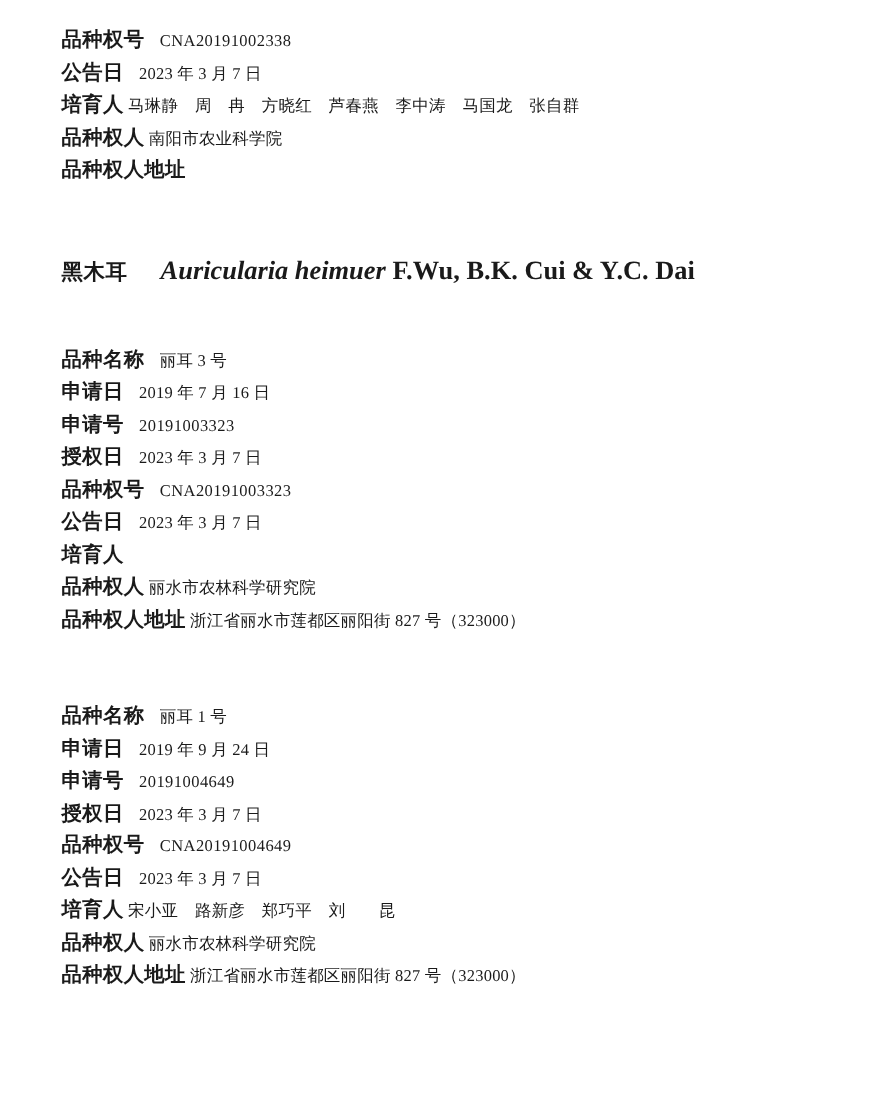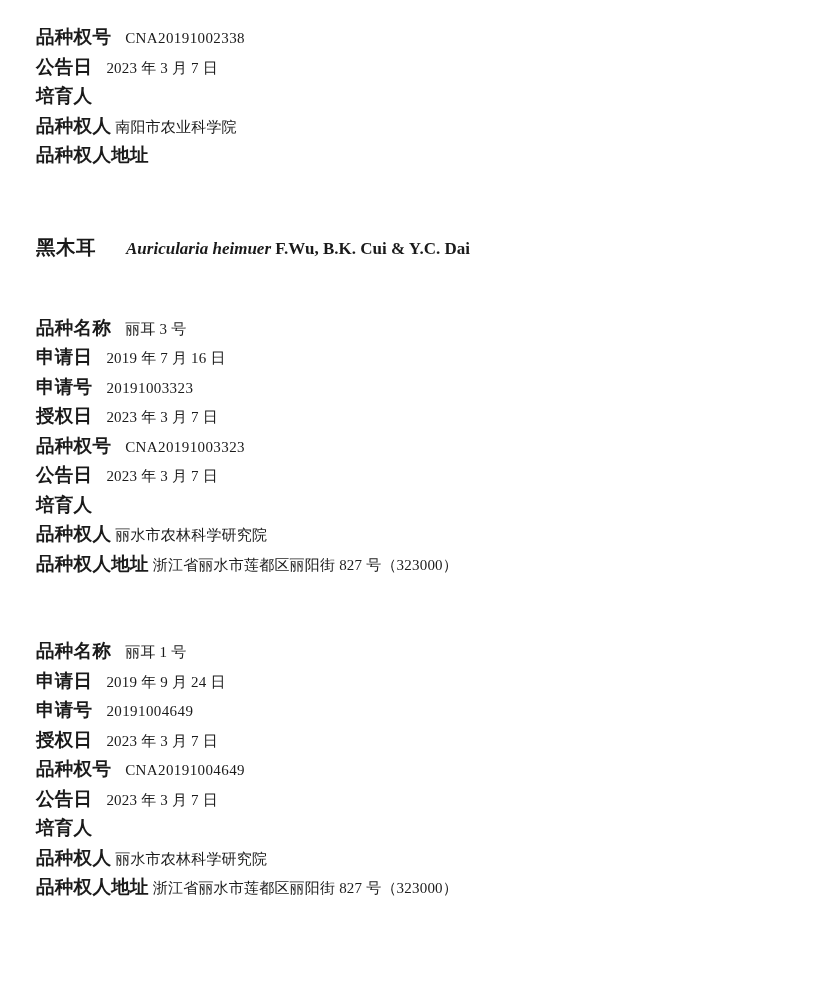--- a/index.html
+++ b/index.html
@@ -11,21 +11,21 @@
     width: 813px;
     height: 1005px;
     font-family: "Liberation Serif", "DejaVu Serif", serif;
     color: #1a1a1a;
     overflow: hidden;
   }
   .page {
     width: 813px;
     height: 711px;
     box-sizing: border-box;
-    padding: 28px 40px 10px 36px;
+    padding: 28px 40px 10px 56px;
     position: relative;
   }
   .entry {
     margin: 0;
   }
   .spacer-lg { height: 58px; }
   .spacer-md { height: 54px; }
 
   .species-head {
     display: flex;
@@ -34,21 +34,21 @@
     font-size: 19px;
   }
   .species-cn {
     font-weight: bold;
     font-size: 19.5px;
     letter-spacing: 0.5px;
     margin-right: 30px;
   }
   .species-latin {
     font-weight: bold;
-    font-size: 17px;
+    font-size: 24px;
   }
   .species-latin .ital {
     font-style: italic;
   }
 
   .field {
     display: flex;
     align-items: baseline;
     line-height: 1.0;
     margin-bottom: 11px;
@@ -81,20 +81,21 @@
     <div class="field">
       <span class="f-label f-gap-wide">品种权号</span>
       <span class="f-value num">CNA20191002338</span>
     </div>
     <div class="field">
       <span class="f-label f-gap-wide">公告日</span>
       <span class="f-value">2023 年 3 月 7 日</span>
     </div>
     <div class="field">
       <span class="f-label f-gap-narrow">培育人</span>
+      <span class="f-value">马琳静　周　冉　方晓红　芦春燕　李中涛　马国龙　张自群</span>
     </div>
     <div class="field">
       <span class="f-label f-gap-narrow">品种权人</span>
       <span class="f-value">南阳市农业科学院</span>
     </div>
     <div class="field">
       <span class="f-label f-gap-narrow">品种权人地址</span>
     </div>
   </div>
 
@@ -167,20 +168,21 @@
     <div class="field">
       <span class="f-label f-gap-wide">品种权号</span>
       <span class="f-value num">CNA20191004649</span>
     </div>
     <div class="field">
       <span class="f-label f-gap-wide">公告日</span>
       <span class="f-value">2023 年 3 月 7 日</span>
     </div>
     <div class="field">
       <span class="f-label f-gap-narrow">培育人</span>
+      <span class="f-value">宋小亚　路新彦　郑巧平　刘　　昆</span>
     </div>
     <div class="field">
       <span class="f-label f-gap-narrow">品种权人</span>
       <span class="f-value">丽水市农林科学研究院</span>
     </div>
     <div class="field">
       <span class="f-label f-gap-narrow">品种权人地址</span>
       <span class="f-value">浙江省丽水市莲都区丽阳街 827 号（323000）</span>
     </div>
   </div>

